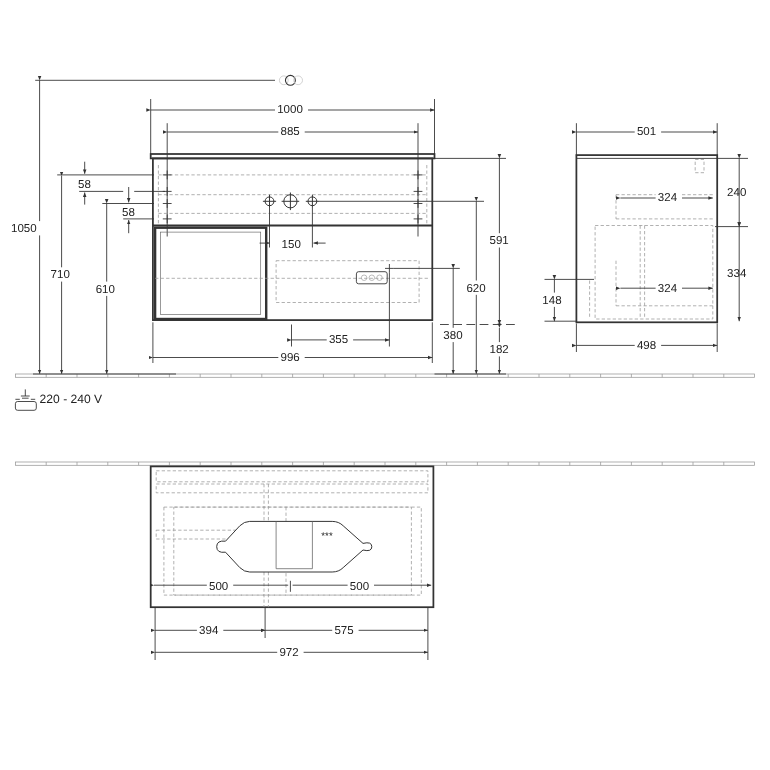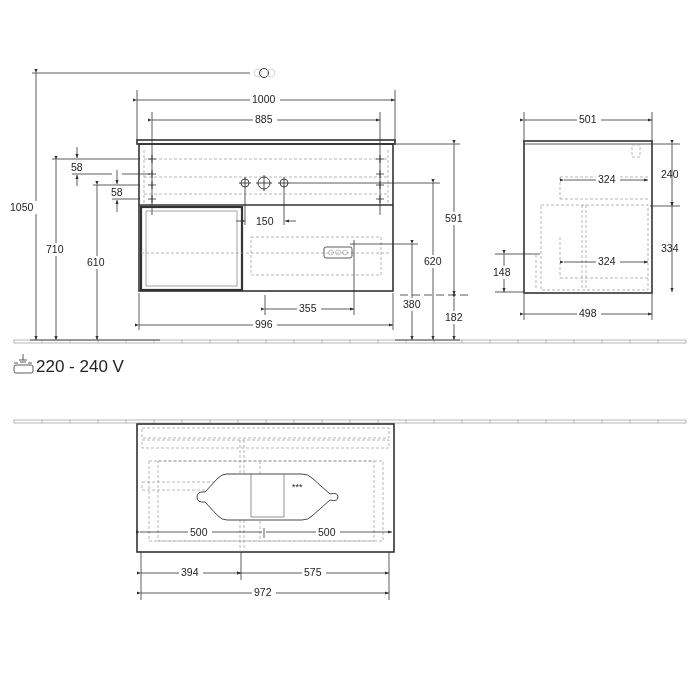--- a/index.html
+++ b/index.html
@@ -4,21 +4,21 @@
   <style>
     html, body { margin: 0; padding: 0; background: #ffffff; }
     body { width: 700px; height: 700px; position: relative; overflow: hidden;
            font-family: "Liberation Sans", sans-serif; }
     svg { position: absolute; left: 0; top: 0; }
     .dim-text { font-family: "Liberation Sans", sans-serif; font-size: 10.5px; fill: #222; }
     .line { stroke: #333; stroke-width: 0.8; fill: none; }
     .thick { stroke: #333; stroke-width: 1.6; fill: none; }
     .dash { stroke: #999; stroke-width: 0.7; fill: none; stroke-dasharray: 3 2; }
     .floor { stroke: #999; stroke-width: 0.7; fill: none; }
-    .voltage { position: absolute; left: 36px; top: 357px; font-size: 17px; color: #222;
+    .voltage { position: absolute; left: 36px; top: 357px; font-size: 11px; color: #222;
                font-family: "Liberation Sans", sans-serif; }
   </style>
 </head>
 <body>
 
 <svg width="700" height="700" viewBox="0 0 700 700">
   <defs>
     <marker id="arr" markerWidth="6" markerHeight="6" refX="5" refY="3" orient="auto">
       <path d="M0,1 L5,3 L0,5 z" fill="#333"></path>
     </marker>

